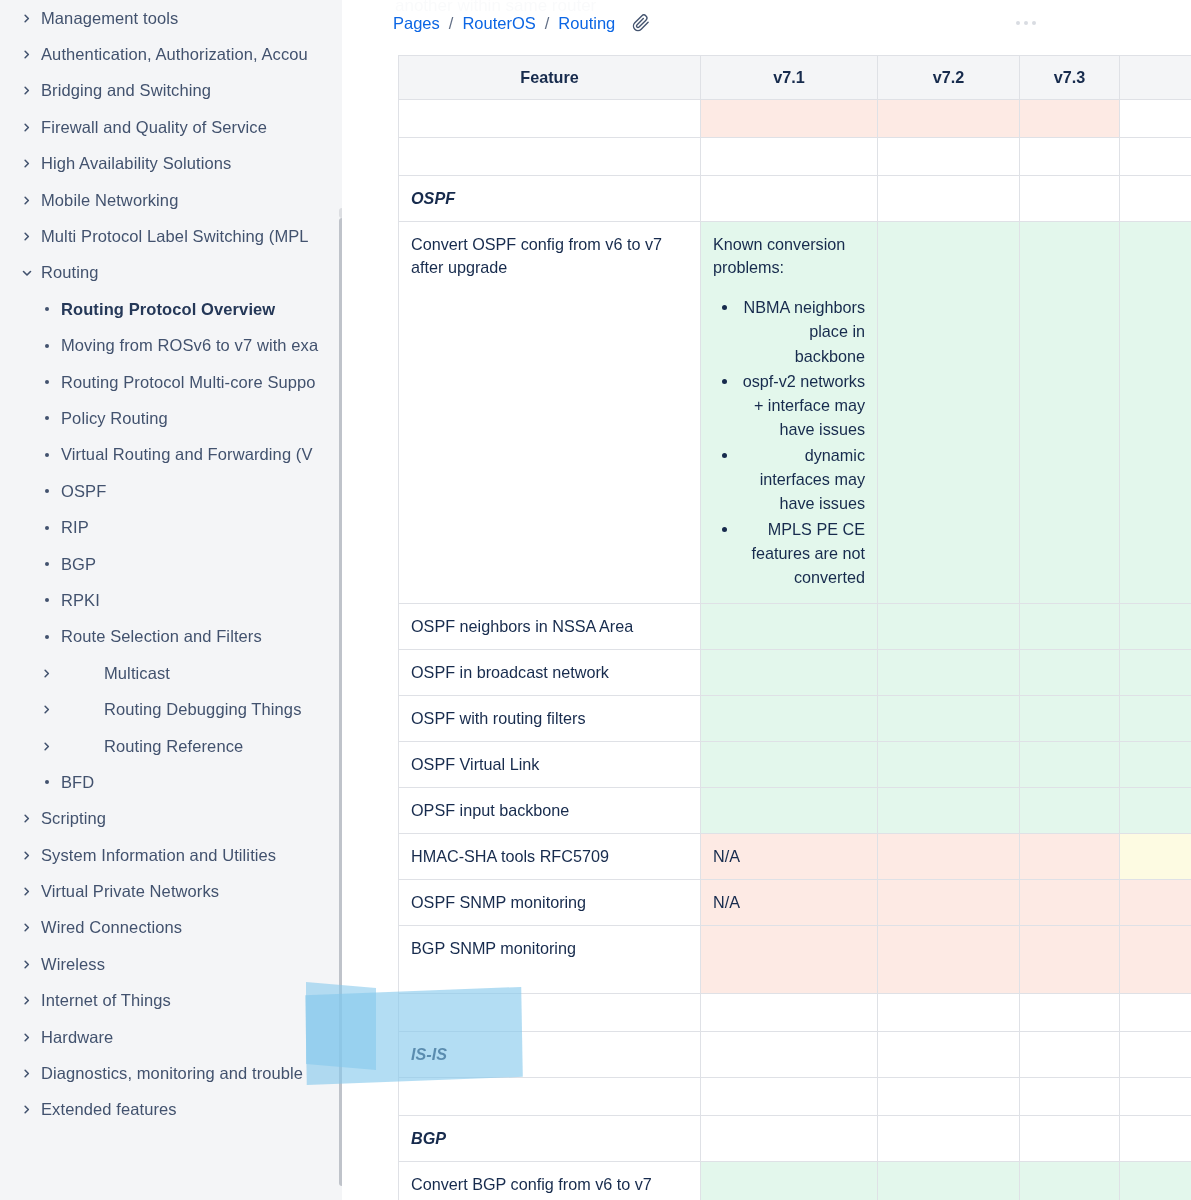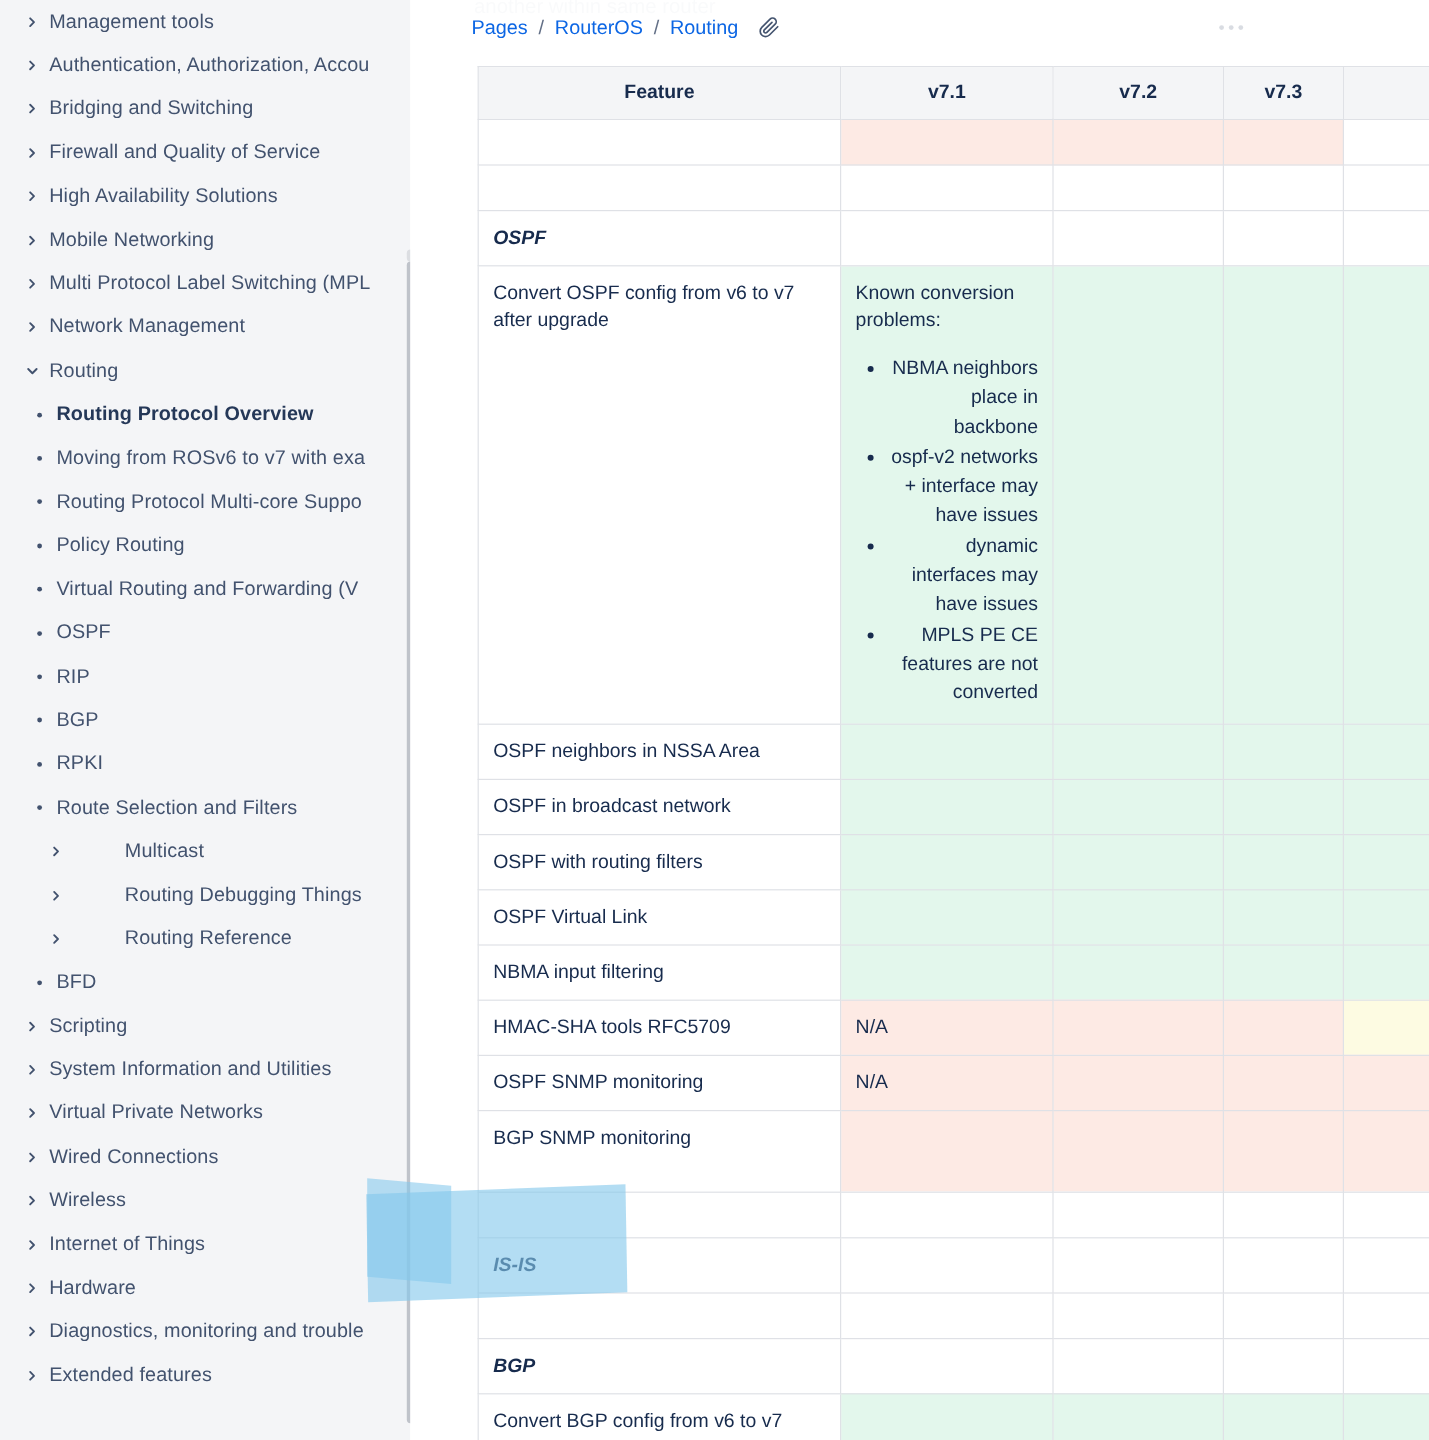--- a/index.html
+++ b/index.html
@@ -30,21 +30,21 @@
   }
   .nav-row {
     display: flex;
     align-items: center;
     height: 36.4px;
     padding-left: 18px;
     white-space: nowrap;
     overflow: hidden;
   }
   .nav-row.lvl0 { padding-left: 18px; }
-  .nav-row.lvl1 { padding-left: 24px; text-align: center; }
+  .nav-row.lvl1 { padding-left: 38px; text-align: center; }
   .nav-row.lvl2 { padding-left: 38px; gap: 43px; }
 
   .chev {
     width: 17px; height: 17px;
     flex: 0 0 17px;
     margin-right: 6px;
     display: flex; align-items: center; justify-content: center;
     color: #42526e;
   }
   .chev svg { display: block; }
@@ -303,28 +303,20 @@
           </span>
           <span class="nav-label">Mobile Networking</span>
         </div>
         <div class="nav-row lvl0">
           <span class="chev">
             <svg width="11" height="11" viewBox="0 0 24 24" fill="none" stroke="currentColor" stroke-width="3.4" stroke-linecap="round" stroke-linejoin="round">
               <polyline points="9 5 16 12 9 19"></polyline>
             </svg>
           </span>
           <span class="nav-label">Multi Protocol Label Switching (MPL</span>
-        </div>
-        <div class="nav-row lvl0">
-          <span class="chev">
-            <svg width="11" height="11" viewBox="0 0 24 24" fill="none" stroke="currentColor" stroke-width="3.4" stroke-linecap="round" stroke-linejoin="round">
-              <polyline points="9 5 16 12 9 19"></polyline>
-            </svg>
-          </span>
-          <span class="nav-label">Network Management</span>
         </div>
         <div class="nav-row lvl0">
           <span class="chev">
             <svg width="12" height="12" viewBox="0 0 24 24" fill="none" stroke="currentColor" stroke-width="3.2" stroke-linecap="round" stroke-linejoin="round">
               <polyline points="5 9 12 16 19 9"></polyline>
             </svg>
           </span>
           <span class="nav-label">Routing</span>
         </div>
         <div class="nav-row lvl1 current">
@@ -580,21 +572,21 @@
             <td class="cell-green"></td>
           </tr>
           <tr>
             <td class="cell-plain">OSPF Virtual Link</td>
             <td class="cell-green"></td>
             <td class="cell-green"></td>
             <td class="cell-green"></td>
             <td class="cell-green"></td>
           </tr>
           <tr>
-            <td class="cell-plain">NBMA input filtering</td>
+            <td class="cell-plain">OPSF input backbone</td>
             <td class="cell-green"></td>
             <td class="cell-green"></td>
             <td class="cell-green"></td>
             <td class="cell-green"></td>
           </tr>
           <tr>
             <td class="cell-plain">HMAC-SHA tools RFC5709</td>
             <td class="cell-red">N/A</td>
             <td class="cell-red"></td>
             <td class="cell-red"></td>

